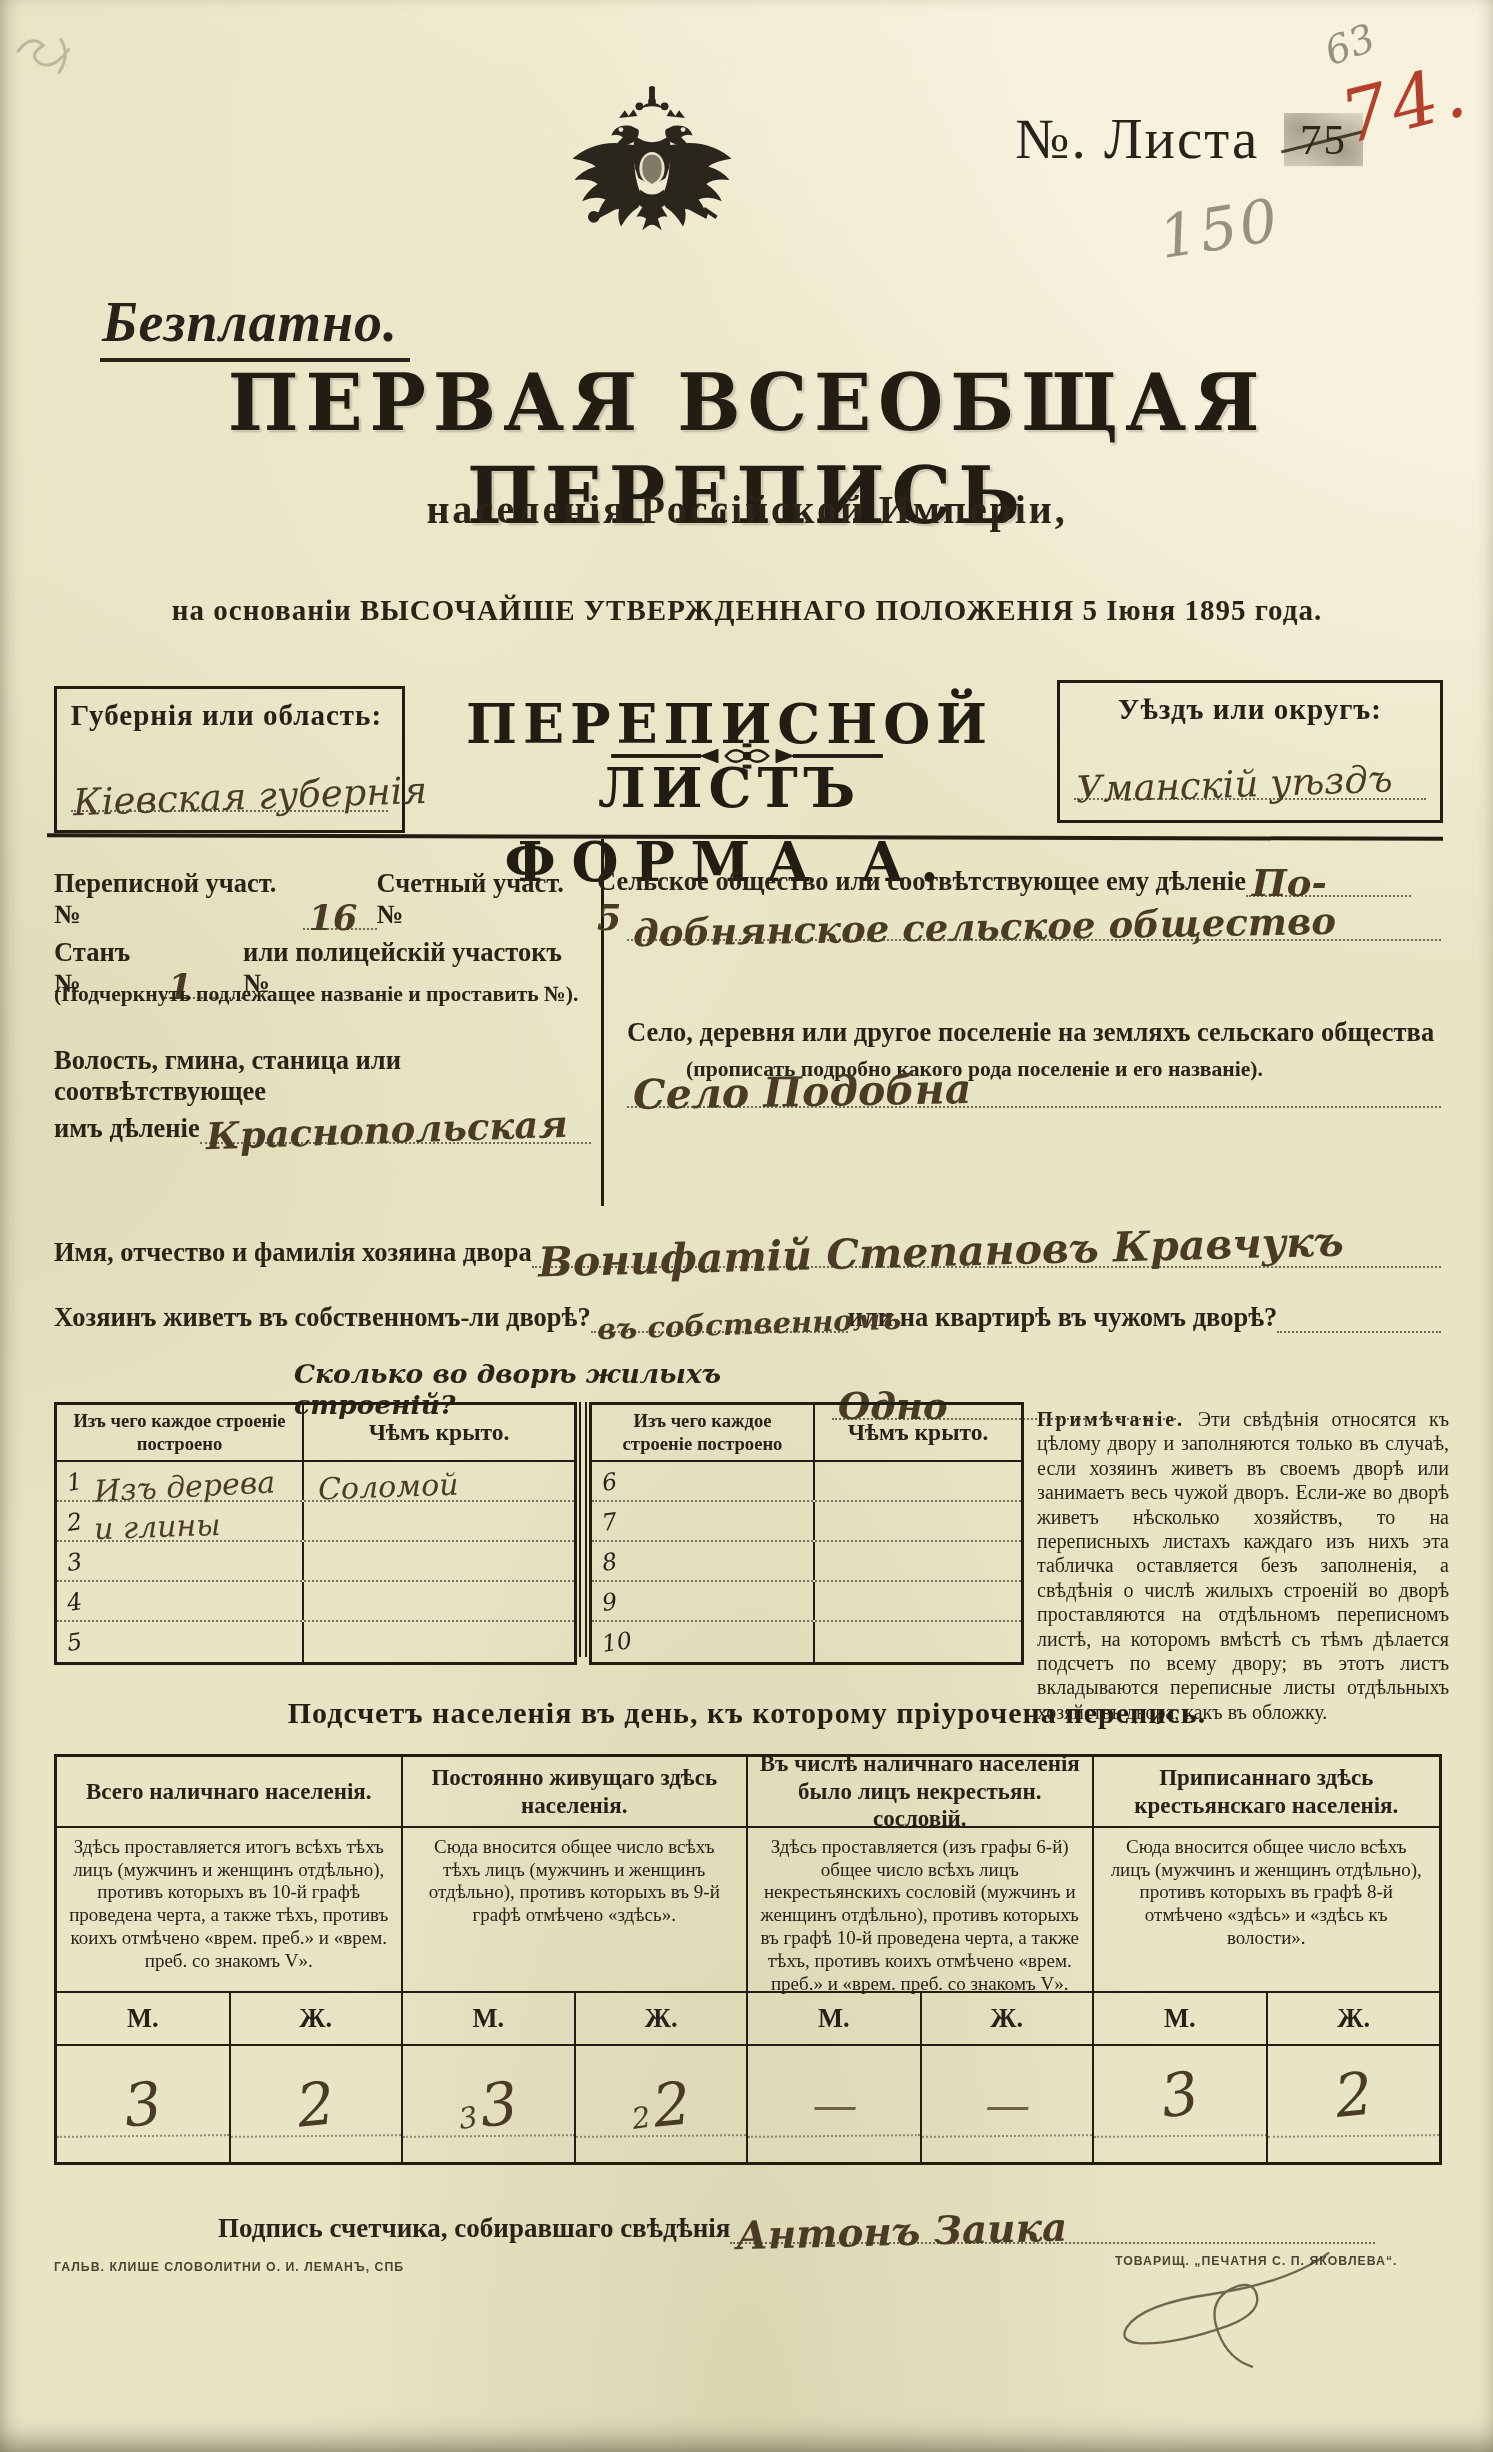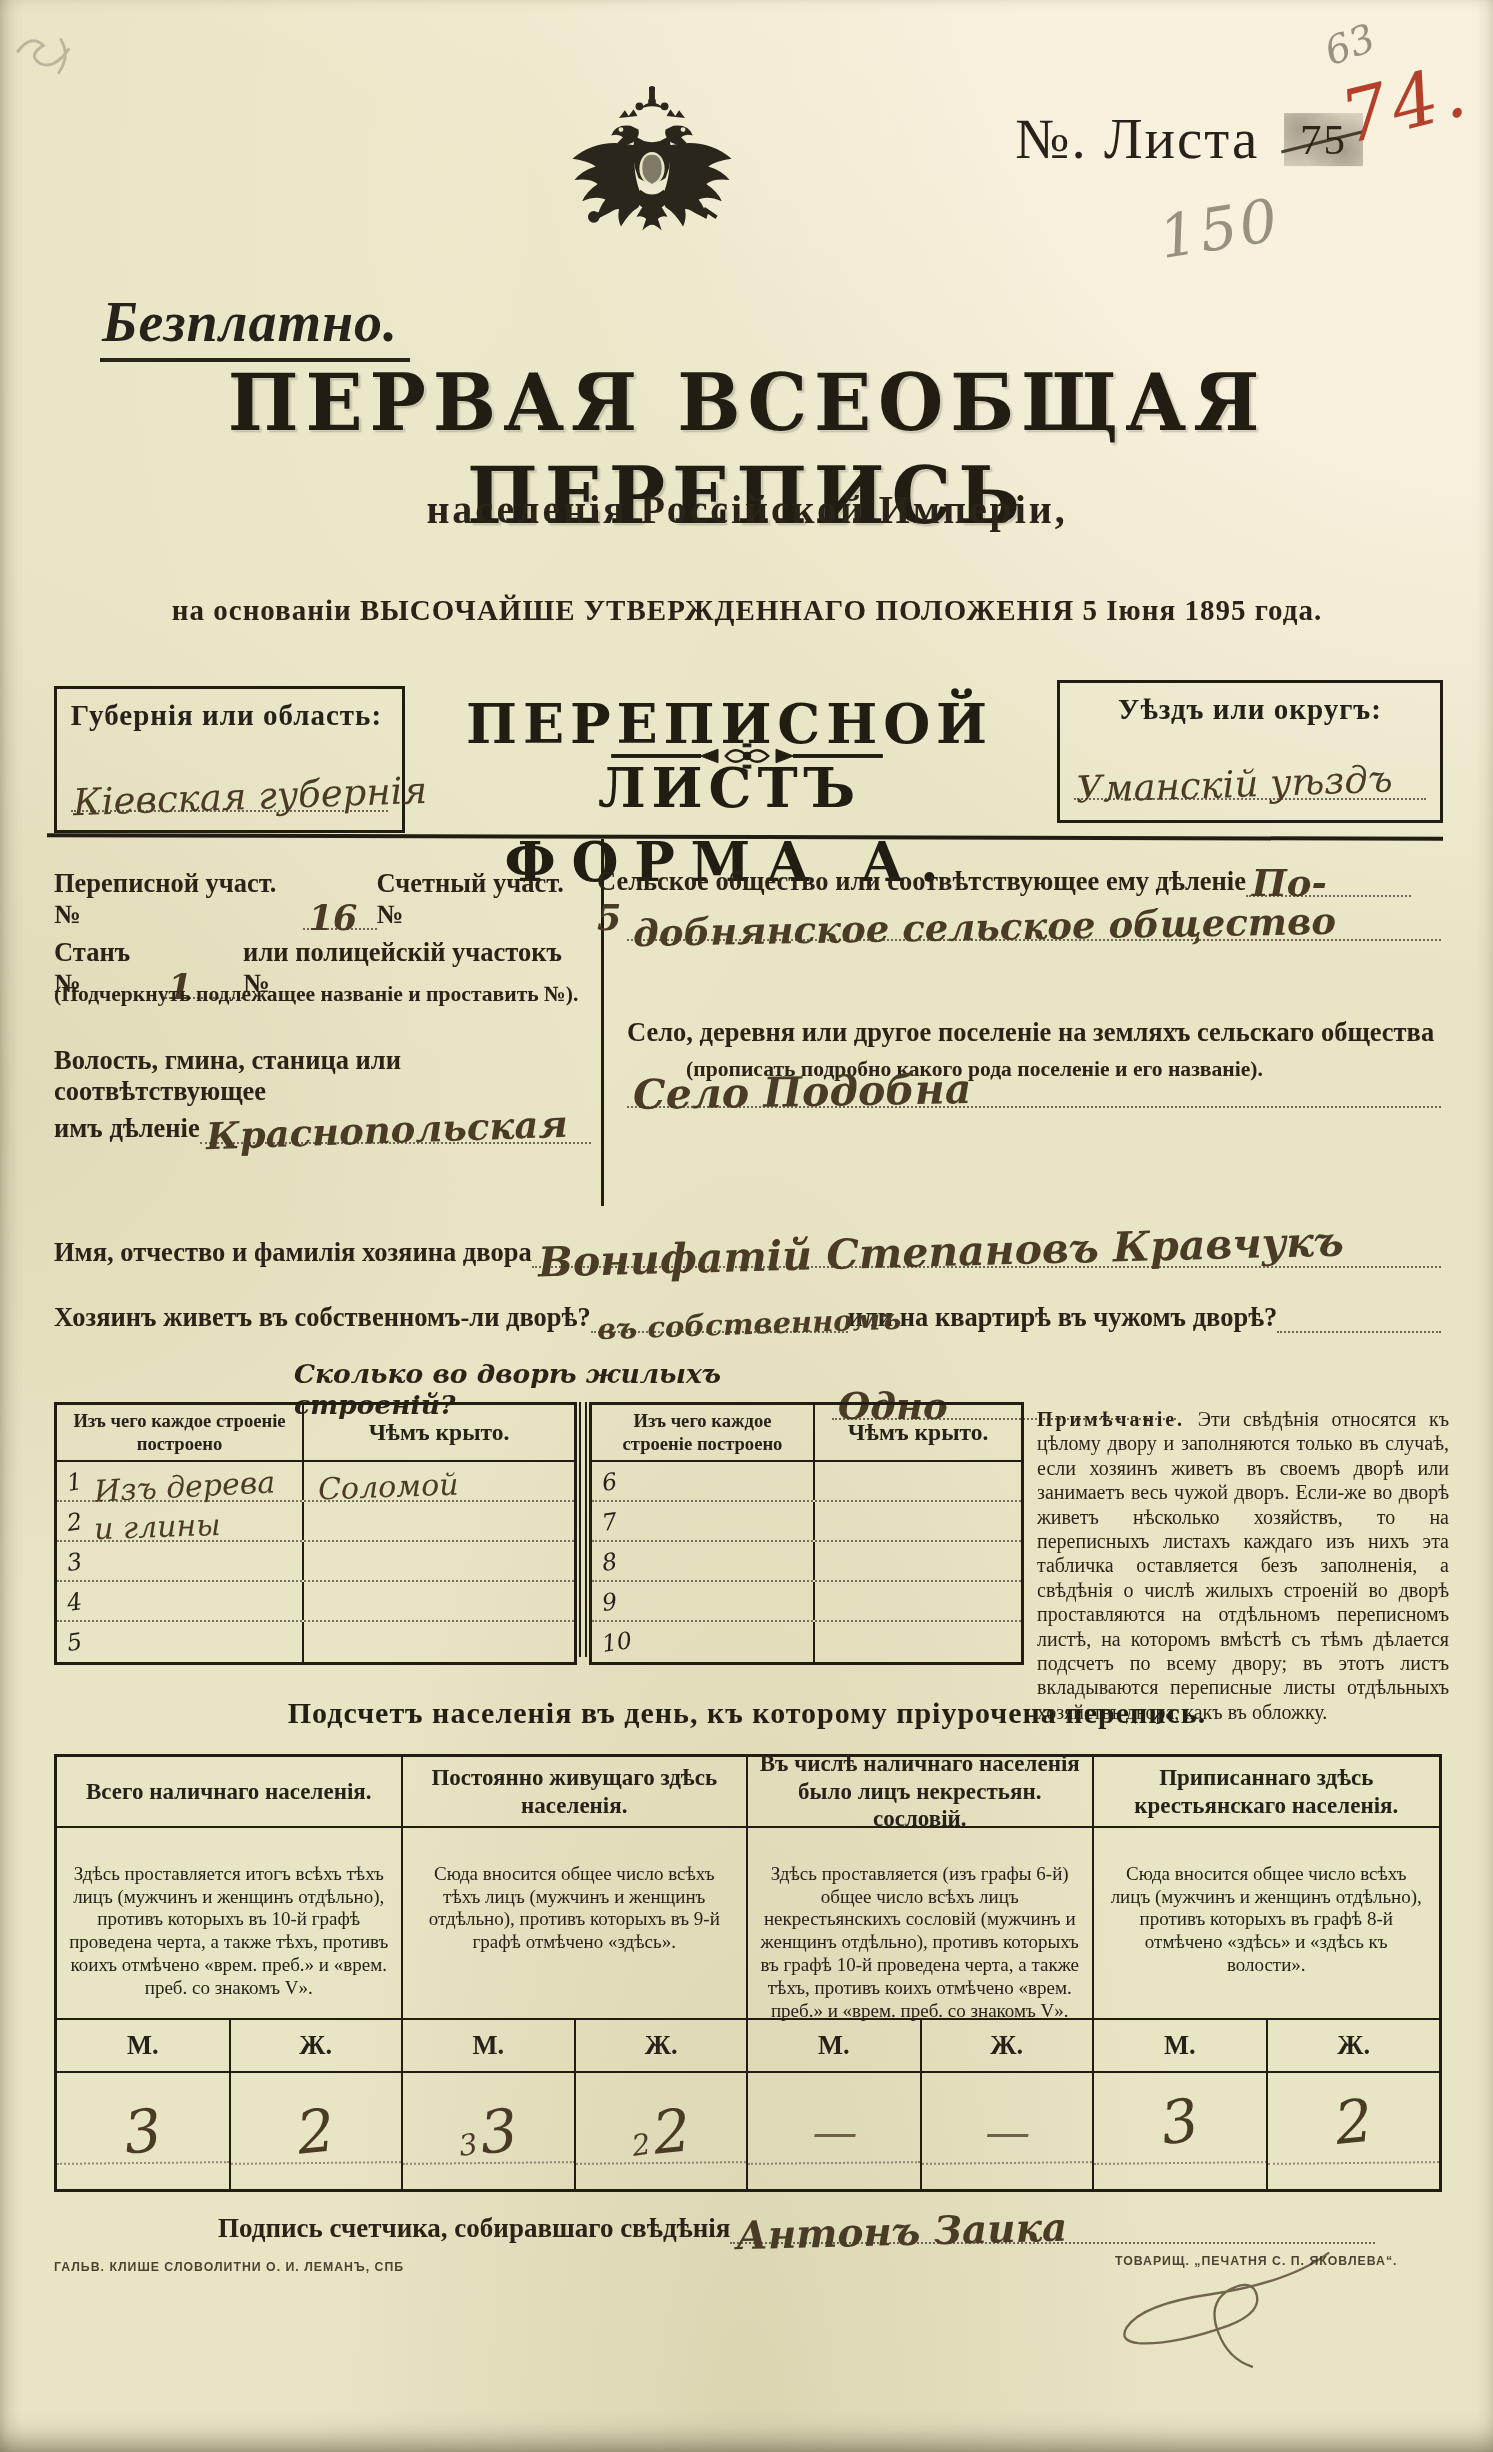--- a/index.html
+++ b/index.html
@@ -107,21 +107,21 @@
   
   .caption{ position:absolute; left:0; top:1696px; width:100%; text-align:center;
     font-size:30px; font-weight:bold; letter-spacing:1px; color:#241f15;}
   .ctable{ position:absolute; left:54px; top:1754px; width:1388px;
     border:3.9px solid #221d13; display:grid; grid-template-columns:repeat(4,1fr);}
   .cc{ display:flex; flex-direction:column; border-right:2.9px solid #221d13;}
   .cc:last-child{ border-right:none;}
   .cc-title{ height:71px; border-bottom:2px solid #221d13; display:flex; align-items:center; justify-content:center;
     text-align:center; font-weight:bold; font-size:23px; line-height:1.2; padding:3.9px 7.8px;}
   .cc-desc{ height:165px; border-bottom:2px solid #221d13; padding:7.8px 11.8px;
-    font-size:19px; line-height:1.2; text-align:center;margin-top:27px;}
+    font-size:19px; line-height:1.2; text-align:center;}
   .cc-mf{ display:grid; grid-template-columns:1fr 1fr; height:53px; border-bottom:2px solid #221d13;}
   .cc-mf div{ display:flex; align-items:center; justify-content:center; font-size:26.5px; font-weight:bold;}
   .cc-mf div + div{ border-left:2px solid #221d13;}
   .cc-vals{ display:grid; grid-template-columns:1fr 1fr; height:116px;}
   .cc-val{ position:relative; display:flex; align-items:center; justify-content:center;}
   .cc-val + .cc-val{ border-left:2px solid #221d13;}
   .cc-val::after{ content:""; position:absolute; left:0; right:0; bottom:25.5px;
     border-top:2px dotted rgba(58,50,40,.5); transform:rotate(-.6deg);}
   .cc-val .hv{ font-size:59px; transform:rotate(-6deg); z-index:1;}
   .cc-val .hv-small{ font-size:29px; margin-right:2px; transform:translateY(13.7px) rotate(-8deg);}

